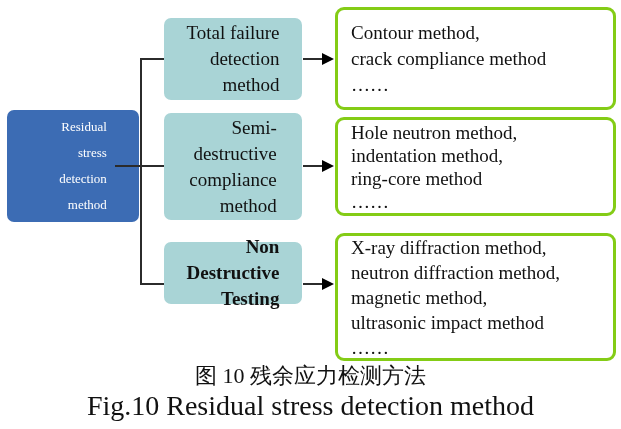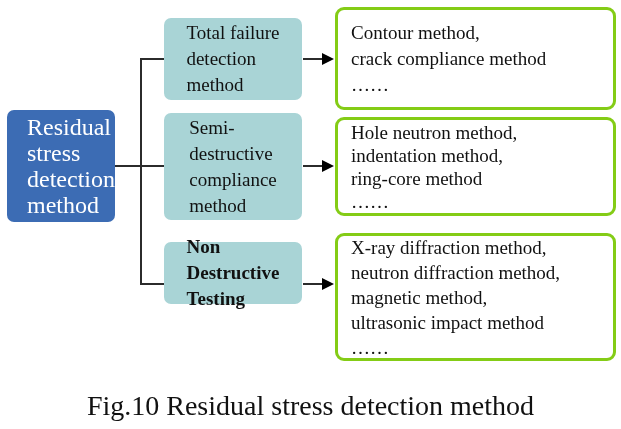--- a/index.html
+++ b/index.html
@@ -8,29 +8,29 @@
     font-family: "Liberation Serif", "DejaVu Serif", serif;
     color: #111111;
     position: relative;
     overflow: hidden;
   }
   .canvas { position: absolute; left: 0; top: 0; width: 621px; height: 429px; }
 
   .node {
     position: absolute;
     display: flex; align-items: center; justify-content: center;
-    text-align: left;
+    text-align: right;
     white-space: pre-line;
     box-sizing: border-box;
   }
   .root-node {
-    left: 7px; top: 110px; width: 108px; height: 112px;
+    left: 7px; top: 110px; width: 132px; height: 112px;
     background: #3c6cb4; color: #ffffff;
     border-radius: 7px;
-    font-size: 24px; line-height: 26px; padding-left: 20px;
+    font-size: 13px; line-height: 26px; padding-left: 20px;
   }
   .cat-node {
     left: 164px; width: 138px;
     background: #a9d4d6; color: #111111;
     border-radius: 7px;
     font-size: 19px; line-height: 26px;
   }
   .cat-1 { top: 18px;  height: 82px;  }
   .cat-2 { top: 113px; height: 107px; }
   .cat-3 { top: 242px; height: 62px; font-weight: bold;  }
@@ -112,15 +112,16 @@
   <div class="methods-node met-2">Hole neutron method,
 indentation method,
 ring-core method
 ……</div>
   <div class="methods-node met-3">X-ray diffraction method,
 neutron diffraction method,
 magnetic method,
 ultrasonic impact method
 ……</div>
 
+  <div class="caption caption-zh">图 10 残余应力检测方法</div>
   <div class="caption caption-en">Fig.10 Residual stress detection method</div>
 
 </div>
 
 </body></html>

